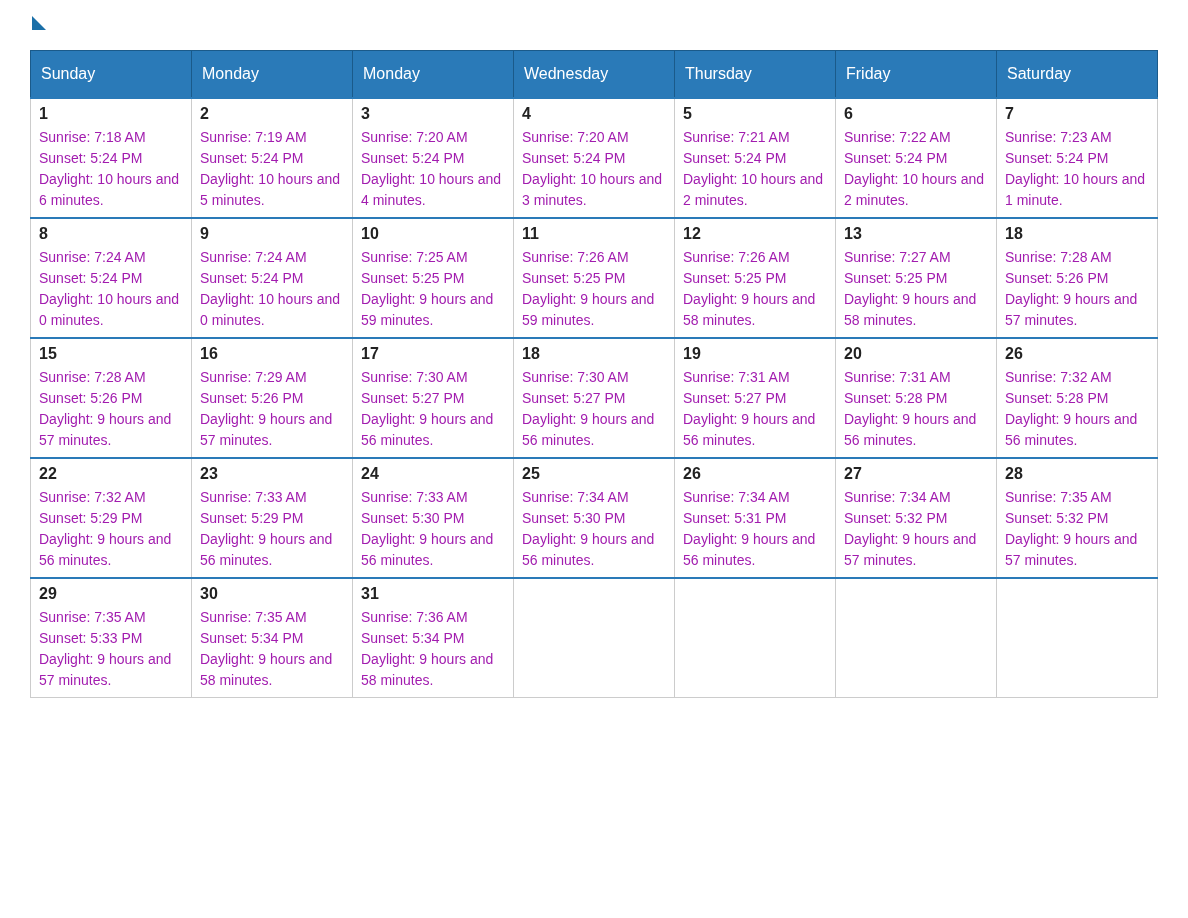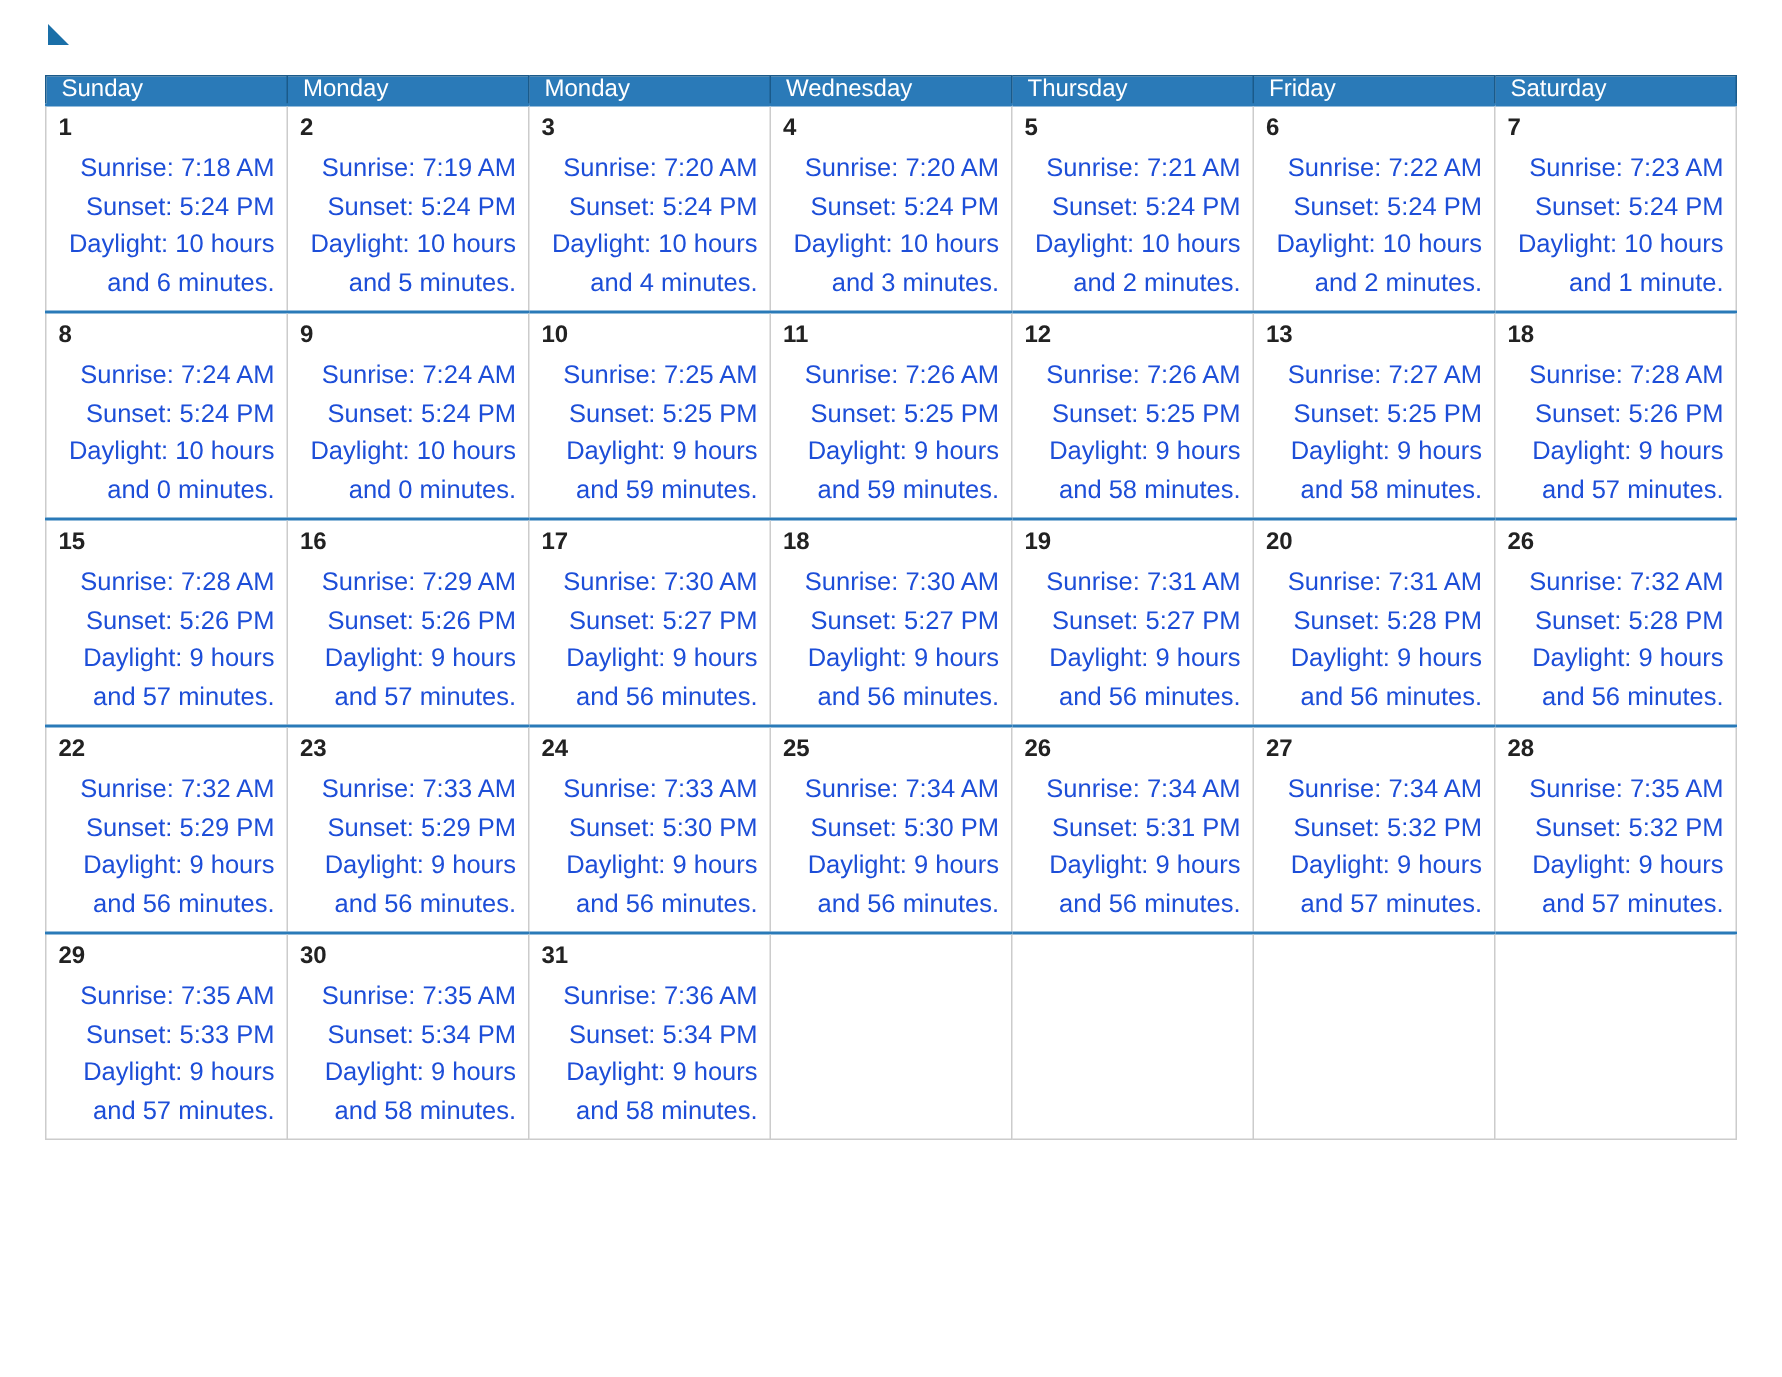--- a/index.html
+++ b/index.html
@@ -68,21 +68,21 @@
     .calendar {
       width: 100%;
       border-collapse: collapse;
       border: 1px solid #999;
     }
     .calendar th {
       background-color: #2a7ab8;
       color: #fff;
       font-size: 16px;
       font-weight: normal;
-      padding: 0 10px;
+      padding: 14px 10px;
       text-align: left;
       border: 1px solid #1a5a8a;
     }
     .calendar td {
       vertical-align: top;
       border: 1px solid #ccc;
       padding: 6px 8px;
       width: 14.28%;
       min-height: 100px;
     }
@@ -90,24 +90,23 @@
       border-top: 2px solid #2a7ab8;
     }
     .day-number {
       font-size: 16px;
       font-weight: bold;
       color: #222;
       margin-bottom: 4px;
       display: block;
     }
     .day-info {
-      font-size: 17px;
-      color: #1d4ed8;
+      font-size: 14px;
+      color: #a21caf;
       line-height: 1.5;
-      text-align: right;
     }
     .empty-cell {
       background: #fff;
     }
     .calendar tbody tr:last-child td {
       min-height: 80px;
     }
   </style>
 </head>
 <body>

